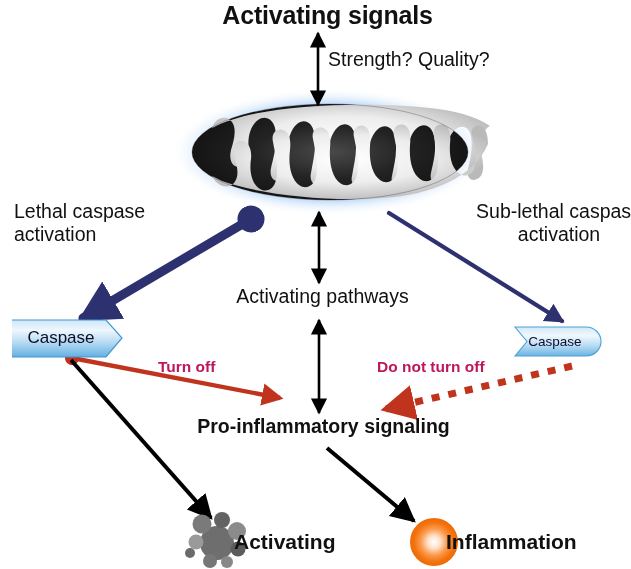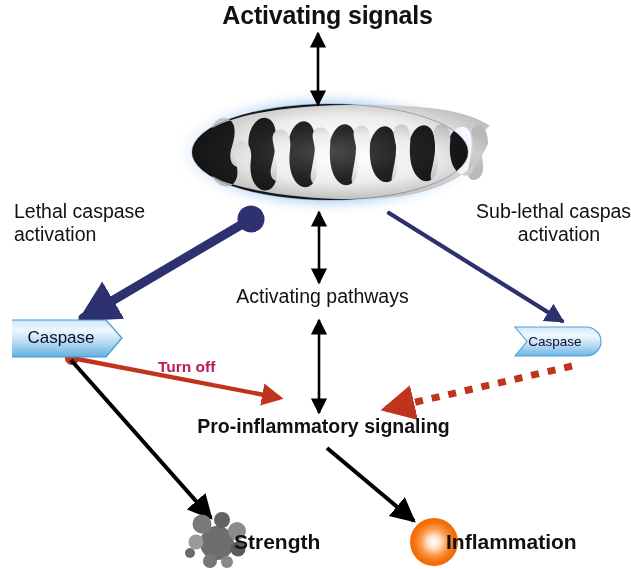--- a/index.html
+++ b/index.html
@@ -181,35 +181,37 @@
       <circle cx="178" cy="553" r="5" fill="#6b6b6b"></circle>
     </g>
 
     <g>
       <circle cx="422" cy="542" r="24" fill="url(#inflamGrad)"></circle>
     </g>
   </svg>
 
   <div class="txt title">Activating signals</div>
 
+  <div class="txt plain" style="left:316px;top:48px;">Strength? Quality?</div>
 
   <div class="txt sidelabel" style="left:2px;top:200px;width:148px;text-align:left;"><span style="white-space:pre-line;">Lethal caspase
 activation</span></div>
 
   <div class="txt sidelabel" style="left:462px;top:200px;width:170px;text-align:center;white-space:pre-line;">Sub-lethal caspase
 activation</div>
 
   <div class="txt plain" style="left:0px;top:285px;width:621px;text-align:center;">Activating pathways</div>
 
   <div class="txt plain" style="left:0px;top:415px;width:623px;text-align:center;font-weight:bold;">Pro-inflammatory signaling</div>
 
   <div class="caspase-lbl" style="left:-6px;top:328px;width:110px;">Caspase</div>
 
   <div class="caspase-lbl small" style="left:508px;top:334px;width:70px;">Caspase</div>
 
   <div class="txt redlabel" style="left:146px;top:358px;">Turn off</div>
 
-
-  <div class="txt outcome" style="left:222px;top:530px;">Strength</div>
+  <div class="txt redlabel" style="left:365px;top:358px;">Do not turn off</div>
+
+  <div class="txt outcome" style="left:222px;top:530px;">Activating</div>
 
   <div class="txt outcome" style="left:434px;top:530px;">Inflammation</div>
 
 </div>
 
 </body></html>

